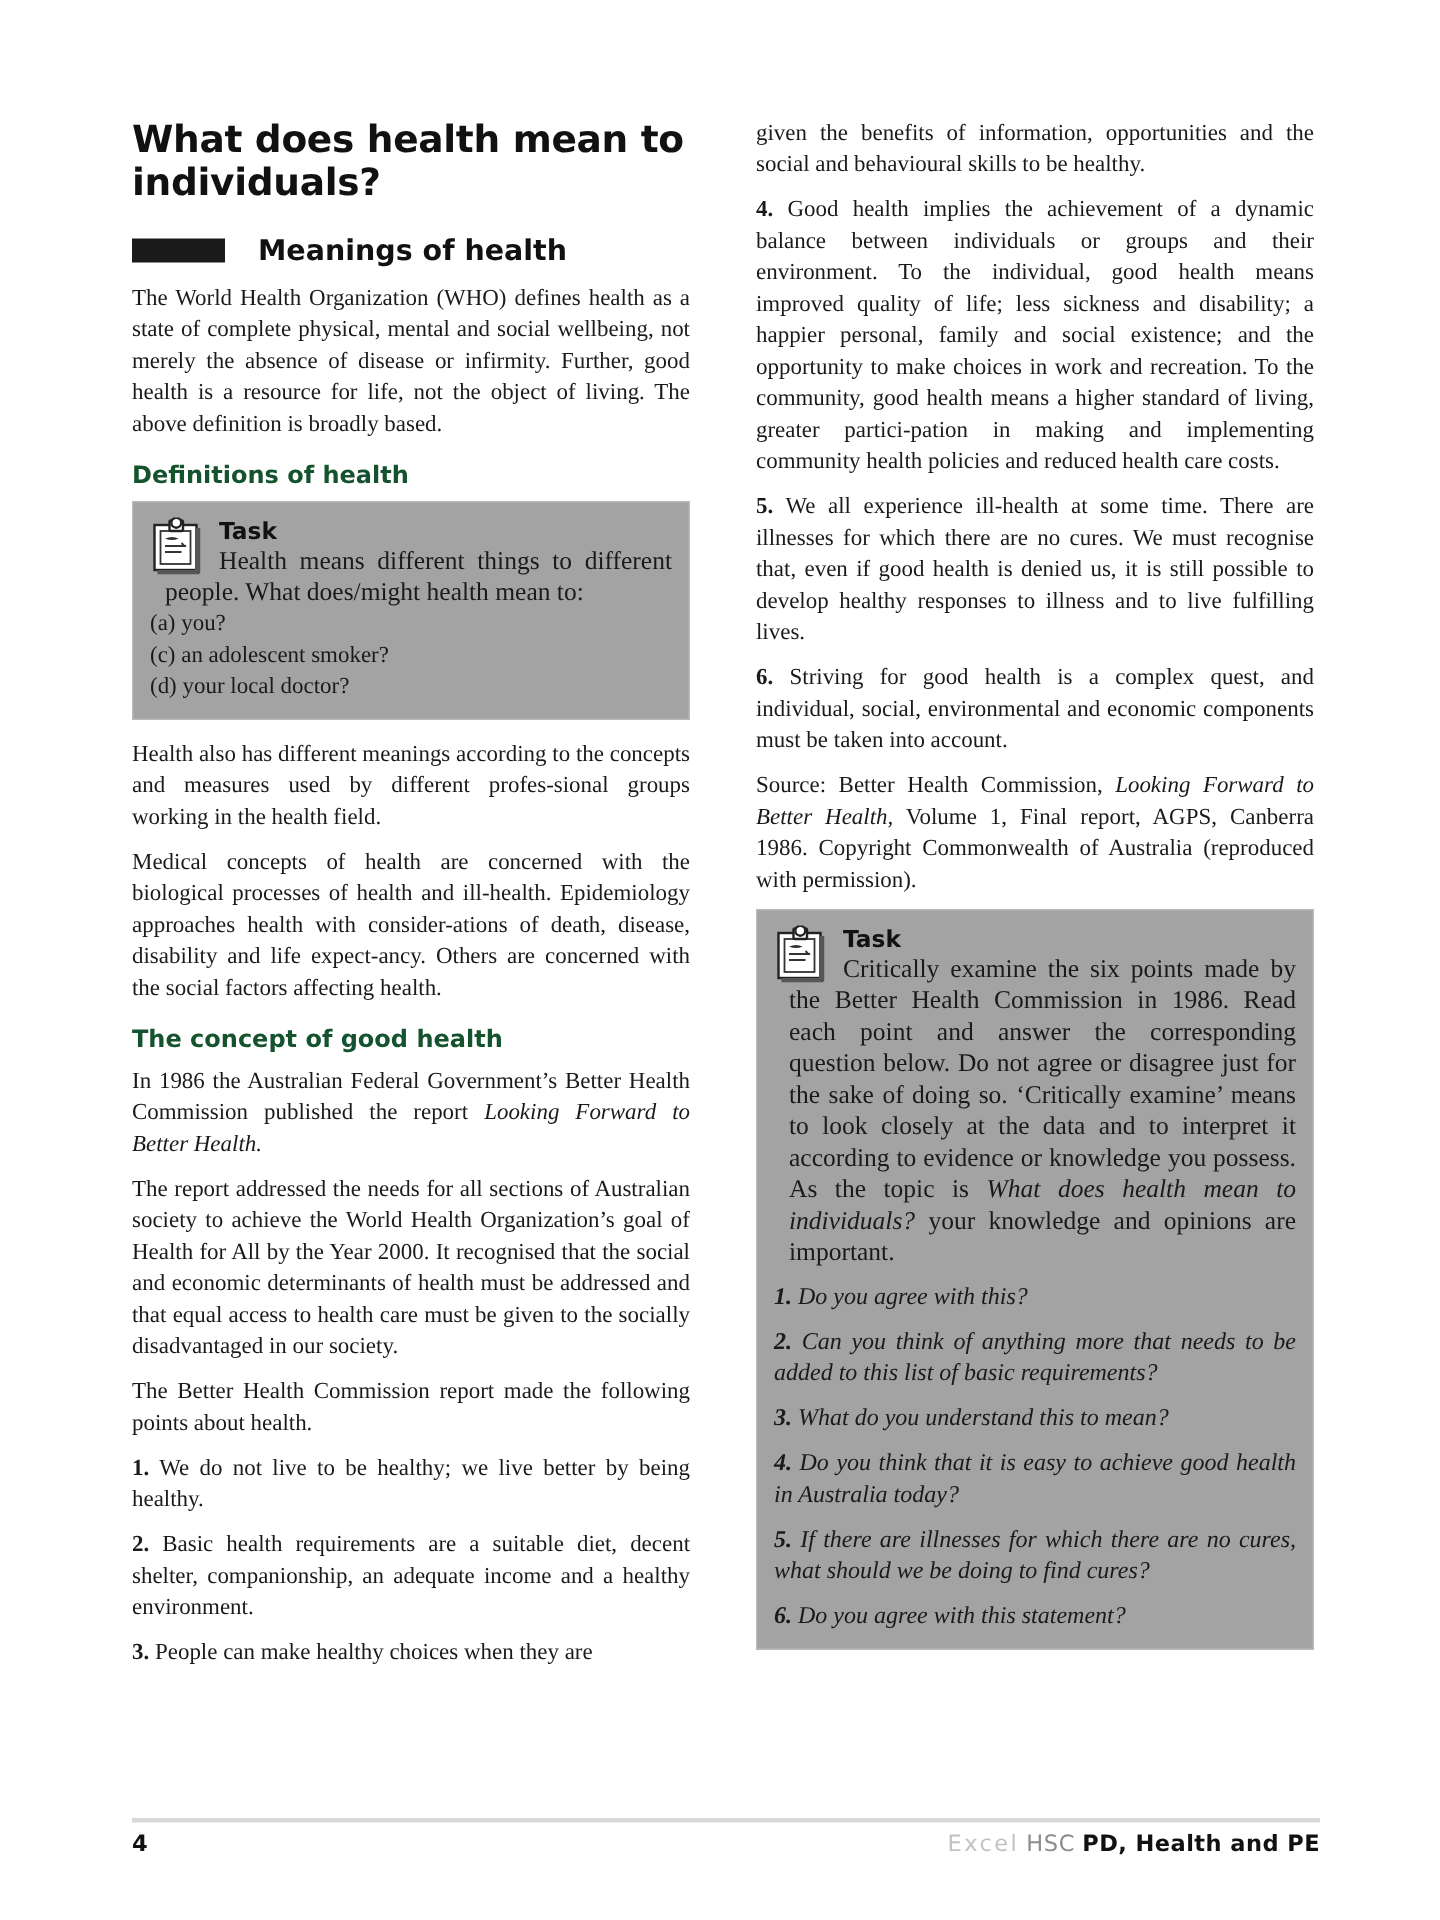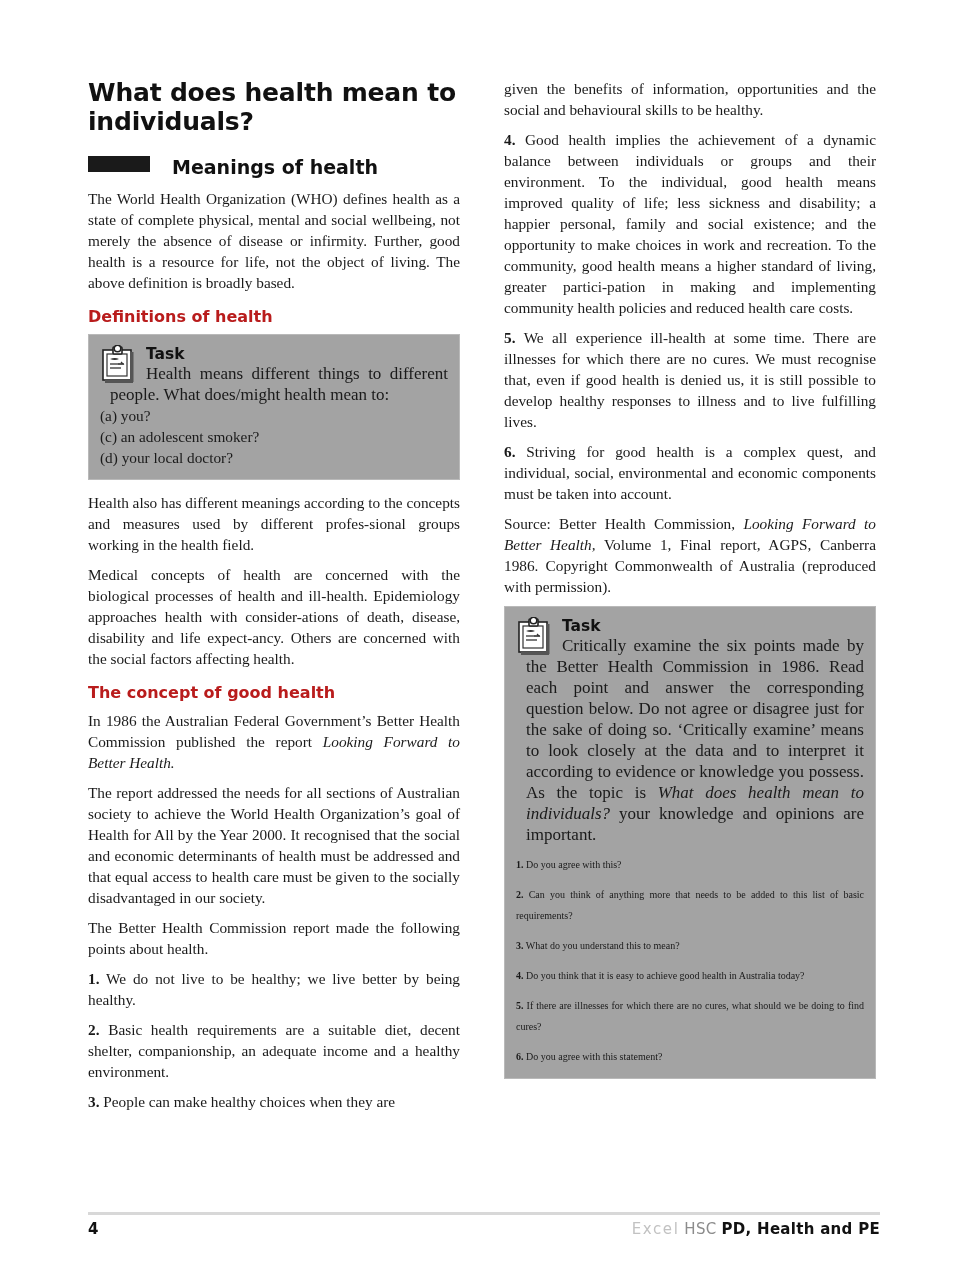--- a/index.html
+++ b/index.html
@@ -44,21 +44,21 @@
     font-family: "DejaVu Sans", "Liberation Sans", sans-serif;
     font-weight: bold;
     font-size: 25px;
     line-height: 29px;
     letter-spacing: -0.2px;
     margin: 0 0 10px 0;
     color: #111;
   }
   .h2-row {
     display: flex;
-    align-items: flex-start;
+    align-items: center;
     margin: 20px 0 10px 0;
   }
   .h2-bar {
     width: 62px;
     height: 16px;
     background: #1a1a1a;
     flex: 0 0 auto;
   }
   .h2 {
     font-family: "DejaVu Sans", "Liberation Sans", sans-serif;
@@ -67,21 +67,21 @@
     line-height: 22px;
     margin: 0 0 0 22px;
     color: #111;
   }
   .h3 {
     font-family: "DejaVu Sans", "Liberation Sans", sans-serif;
     font-weight: bold;
     font-size: 16px;
     line-height: 19px;
     margin: 14px 0 8px 0;
-    color: #b91c1c;
+    color: #14532d;
   }
 
   
   p.body {
     margin: 0 0 9px 0;
     font-size: 15.3px;
     line-height: 21px;
     text-align: justify;
     text-justify: inter-word;
     hyphens: manual;
@@ -126,23 +126,24 @@
   .task-list {
     margin: 0;
     padding: 0;
     list-style: none;
     font-size: 15.3px;
     line-height: 21px;
   }
   .task-list li { margin: 0; }
   .task-q {
     margin: 0 0 9px 0;
-    font-size: 10px;
+    font-size: 16px;
     line-height: 21px;
     text-align: justify;
+    font-style: italic;
   }
   .task-q.last { margin-bottom: 0; }
   .clearfix::after { content: ""; display: table; clear: both; }
 
   
   .footer-rule {
     position: absolute;
     left: 88px;
     top: 1212px;
     width: 792px;

